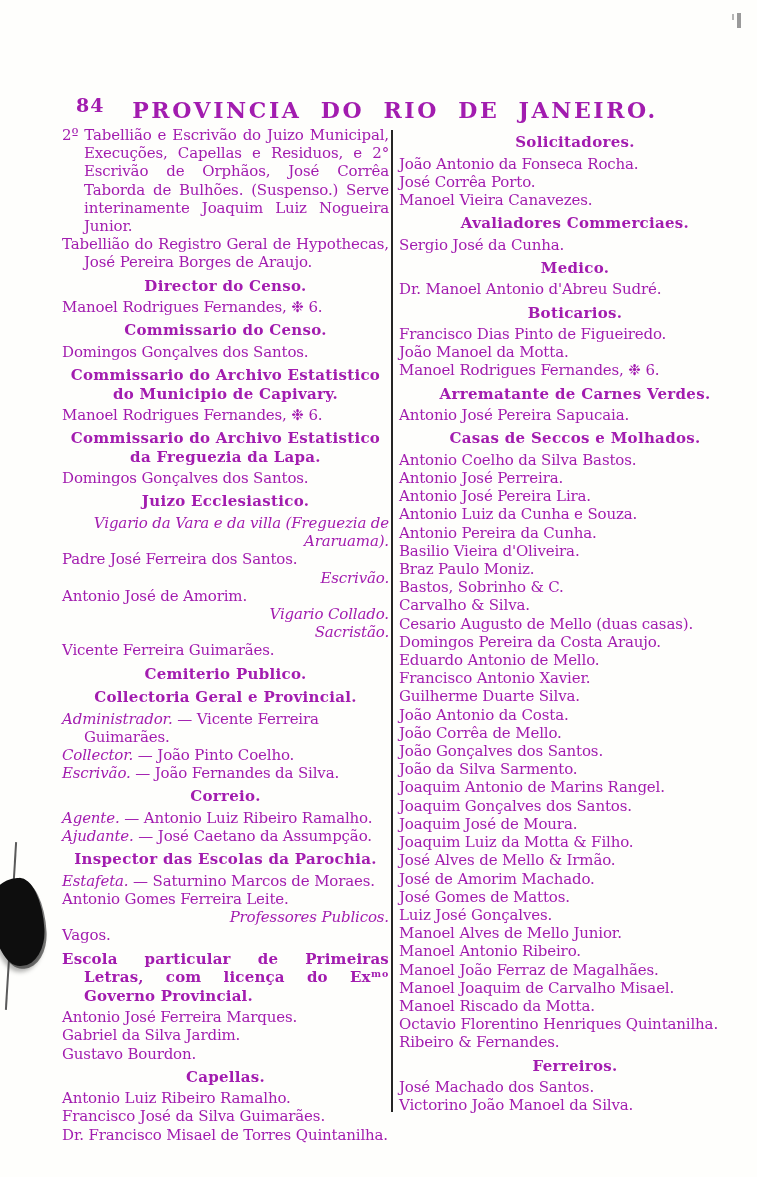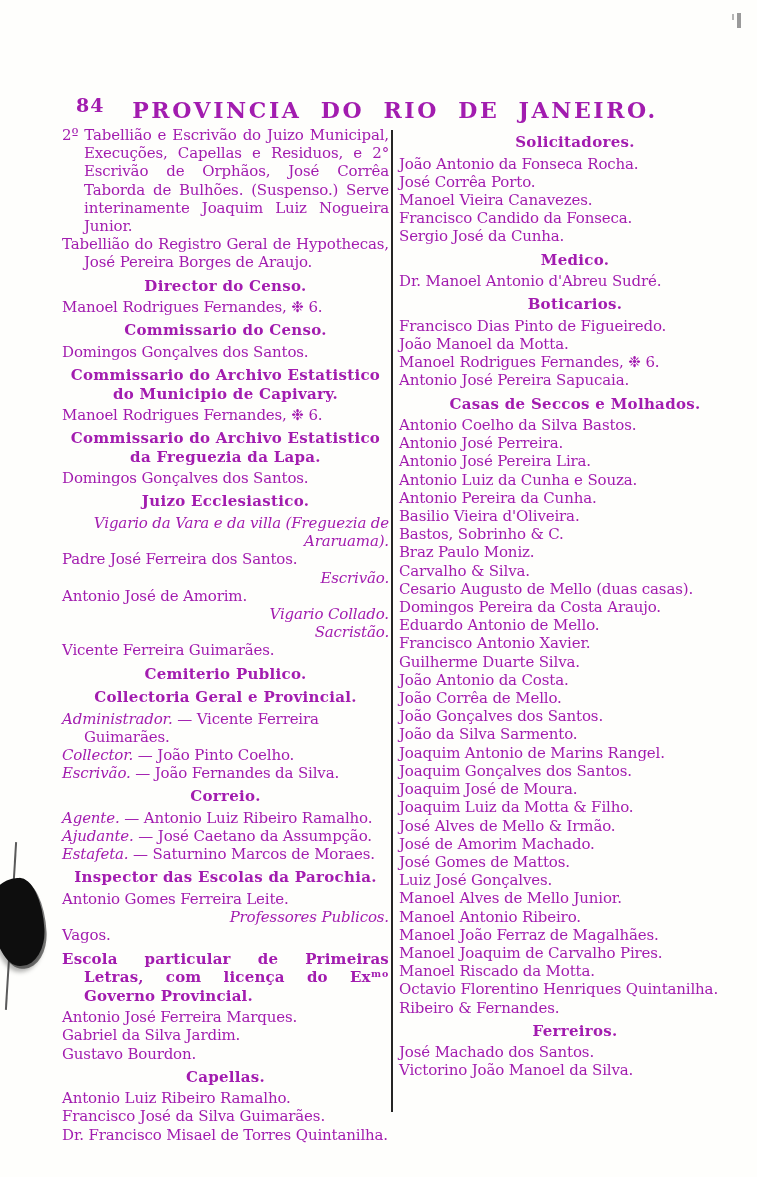--- a/index.html
+++ b/index.html
@@ -90,57 +90,58 @@
       <div class="line role">Sacristão.</div>
       <div class="line entry">Vicente Ferreira Guimarães.</div>
       <div class="line heading">Cemiterio Publico.</div>
       <div class="line heading">Collectoria Geral e Provincial.</div>
       <div class="line lead"><span class="role-lead">Administrador.</span> — Vicente Ferreira Guimarães.</div>
       <div class="line lead"><span class="role-lead">Collector.</span> — João Pinto Coelho.</div>
       <div class="line lead"><span class="role-lead">Escrivão.</span> — João Fernandes da Silva.</div>
       <div class="line heading">Correio.</div>
       <div class="line lead"><span class="role-lead">Agente.</span> — Antonio Luiz Ribeiro Ramalho.</div>
       <div class="line lead"><span class="role-lead">Ajudante.</span> — José Caetano da Assumpção.</div>
+      <div class="line heading">Inspector das Escolas da Parochia.</div>
       <div class="line lead"><span class="role-lead">Estafeta.</span> — Saturnino Marcos de Moraes.</div>
-      <div class="line heading">Inspector das Escolas da Parochia.</div>
       <div class="line entry">Antonio Gomes Ferreira Leite.</div>
       <div class="line role">Professores Publicos.</div>
       <div class="line entry">Vagos.</div>
       <div class="line heading-para">Escola particular de Primeiras Letras, com licença do Exᵐᵒ Governo Provincial.</div>
       <div class="line entry">Antonio José Ferreira Marques.</div>
       <div class="line entry">Gabriel da Silva Jardim.</div>
       <div class="line entry">Gustavo Bourdon.</div>
       <div class="line heading">Capellas.</div>
       <div class="line entry">Antonio Luiz Ribeiro Ramalho.</div>
       <div class="line entry">Francisco José da Silva Guimarães.</div>
       <div class="line entry">Dr. Francisco Misael de Torres Quintanilha.</div>
     </div>
   <div class="col col-right" id="right-column">
       <div class="line heading">Solicitadores.</div>
       <div class="line entry">João Antonio da Fonseca Rocha.</div>
       <div class="line entry">José Corrêa Porto.</div>
       <div class="line entry">Manoel Vieira Canavezes.</div>
-      <div class="line entry">Francisco Candido da Fonseca.</div>
+      <div class="line heading">Avaliadores Commerciaes.</div>
       <div class="line entry">Sergio José da Cunha.</div>
       <div class="line heading">Medico.</div>
       <div class="line entry">Dr. Manoel Antonio d'Abreu Sudré.</div>
       <div class="line heading">Boticarios.</div>
       <div class="line entry">Francisco Dias Pinto de Figueiredo.</div>
       <div class="line entry">João Manoel da Motta.</div>
       <div class="line entry">Manoel Rodrigues Fernandes, ❉ 6.</div>
+      <div class="line heading">Arrematante de Carnes Verdes.</div>
       <div class="line entry">Antonio José Pereira Sapucaia.</div>
       <div class="line heading">Casas de Seccos e Molhados.</div>
       <div class="line entry">Antonio Coelho da Silva Bastos.</div>
       <div class="line entry">Antonio José Perreira.</div>
       <div class="line entry">Antonio José Pereira Lira.</div>
       <div class="line entry">Antonio Luiz da Cunha e Souza.</div>
       <div class="line entry">Antonio Pereira da Cunha.</div>
       <div class="line entry">Basilio Vieira d'Oliveira.</div>
+      <div class="line entry">Braz Paulo Moniz.</div>
       <div class="line entry">Bastos, Sobrinho &amp; C.</div>
-      <div class="line entry">Braz Paulo Moniz.</div>
       <div class="line entry">Carvalho &amp; Silva.</div>
       <div class="line entry">Cesario Augusto de Mello (duas casas).</div>
       <div class="line entry">Domingos Pereira da Costa Araujo.</div>
       <div class="line entry">Eduardo Antonio de Mello.</div>
       <div class="line entry">Francisco Antonio Xavier.</div>
       <div class="line entry">Guilherme Duarte Silva.</div>
       <div class="line entry">João Antonio da Costa.</div>
       <div class="line entry">João Corrêa de Mello.</div>
       <div class="line entry">João Gonçalves dos Santos.</div>
       <div class="line entry">João da Silva Sarmento.</div>
@@ -148,21 +149,21 @@
       <div class="line entry">Joaquim Gonçalves dos Santos.</div>
       <div class="line entry">Joaquim José de Moura.</div>
       <div class="line entry">Joaquim Luiz da Motta &amp; Filho.</div>
       <div class="line entry">José Alves de Mello &amp; Irmão.</div>
       <div class="line entry">José de Amorim Machado.</div>
       <div class="line entry">José Gomes de Mattos.</div>
       <div class="line entry">Luiz José Gonçalves.</div>
       <div class="line entry">Manoel Alves de Mello Junior.</div>
       <div class="line entry">Manoel Antonio Ribeiro.</div>
       <div class="line entry">Manoel João Ferraz de Magalhães.</div>
-      <div class="line entry">Manoel Joaquim de Carvalho Pires.</div>
+      <div class="line entry">Manoel Joaquim de Carvalho Misael.</div>
       <div class="line entry">Manoel Riscado da Motta.</div>
       <div class="line entry">Octavio Florentino Henriques Quintanilha.</div>
       <div class="line entry">Ribeiro &amp; Fernandes.</div>
       <div class="line heading">Ferreiros.</div>
       <div class="line entry">José Machado dos Santos.</div>
       <div class="line entry">Victorino João Manoel da Silva.</div>
     </div>
   <div class="edge-line"></div>
   <div class="ink-blob"></div>
 </div>

